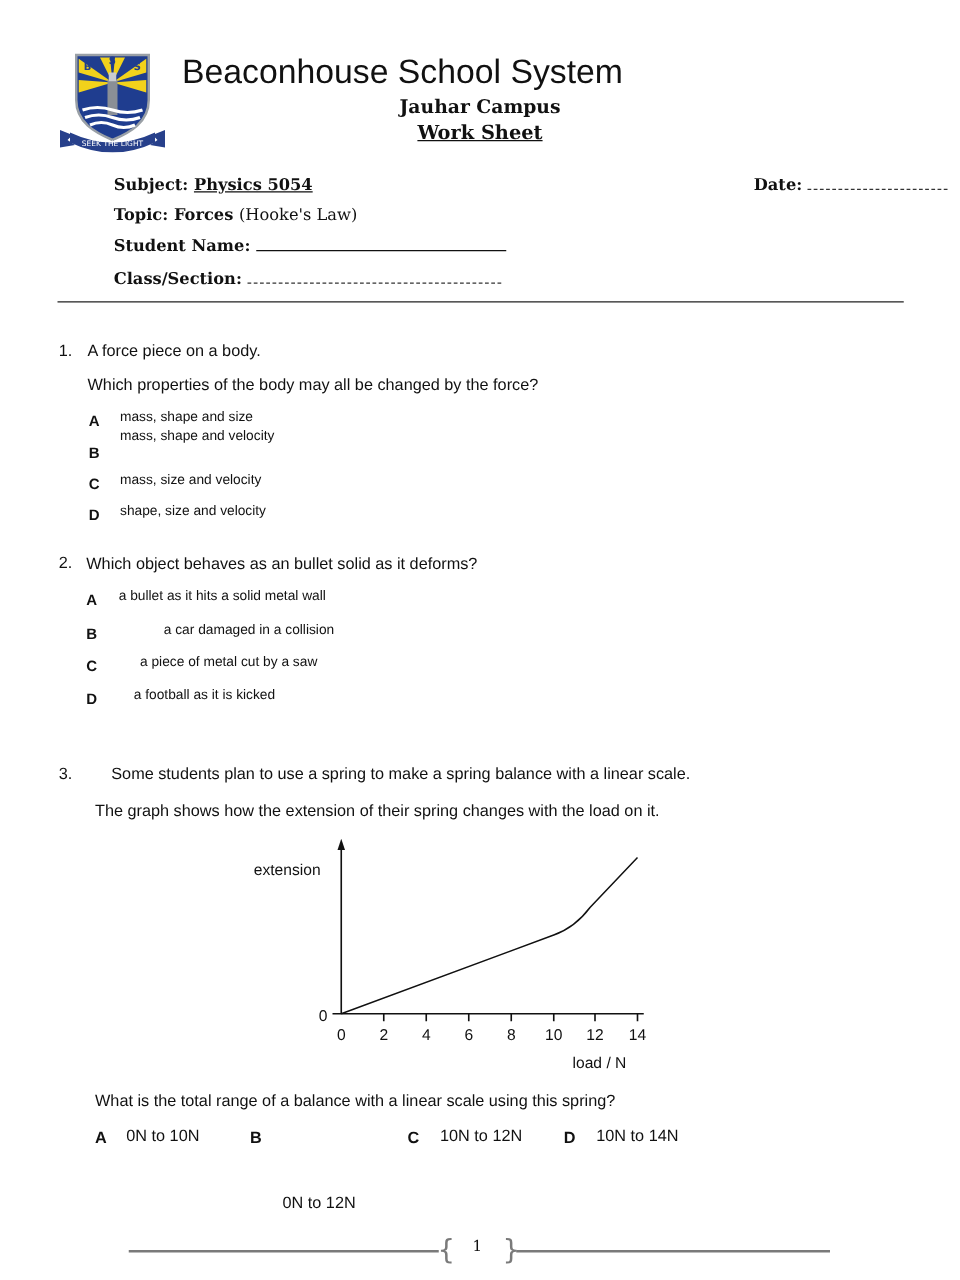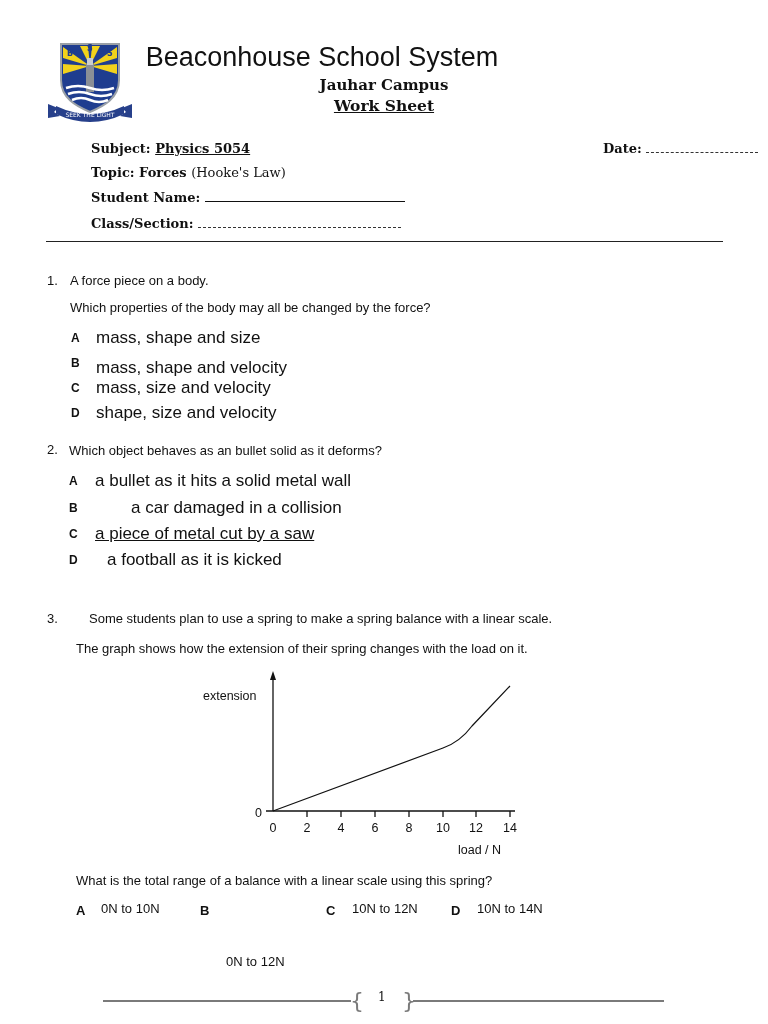--- a/index.html
+++ b/index.html
@@ -20,21 +20,21 @@
   .meta .val-u { text-decoration: underline; }
   .meta .norm { font-weight: normal; }
   .blank { display: inline-block; border-bottom: 1.5px solid #111; vertical-align: baseline; }
   .blank-dash { display: inline-block; border-bottom: 1px dashed #333; vertical-align: baseline; }
 
   .rule { left: 46px; width: 677px; top: 241px; height: 0; border-top: 1.3px solid #222; }
 
   .q { font-size: 13px; }
   .qnum { font-size: 13px; }
   .opt-letter { font-weight: bold; font-size: 12px; }
-  .opt-text { font-size: 17px; }
+  .opt-text { font-size: 11px; }
 
   .footer-line { height: 0; border-top: 2px solid #7a7a7a; top: 1000px; }
   .brace { top: 988px; font-size: 22px; color: #7a7a7a; font-family: "DejaVu Sans", sans-serif; }
   .page-num { top: 990px; font-size: 12px; left: 378px; }
 </style>
 </head>
 <body>
 
 <div class="abs logo">
   <svg width="92" height="82" viewBox="0 0 92 82">
@@ -100,21 +100,21 @@
 <div class="abs q sans" style="left:70px; top:300px;">Which properties of the body may all be changed by the force?</div>
 
 <div class="abs sans" style="left:71px; top:328px;">
   <span class="opt-letter">A</span>
 </div>
 <div class="abs opt-text sans" style="left:96px; top:328px;">mass, shape and size</div>
 
 <div class="abs sans" style="left:71px; top:353px;">
   <span class="opt-letter">B</span>
 </div>
-<div class="abs opt-text sans" style="left:96px; top:358px;">mass, shape and velocity</div>
+<div class="abs opt-text sans" style="left:96px; top:343px;">mass, shape and velocity</div>
 
 <div class="abs sans" style="left:71px; top:378px;">
   <span class="opt-letter">C</span>
 </div>
 <div class="abs opt-text sans" style="left:96px; top:378px;">mass, size and velocity</div>
 
 <div class="abs sans" style="left:71px; top:403px;">
   <span class="opt-letter">D</span>
 </div>
 <div class="abs opt-text sans" style="left:96px; top:403px;">shape, size and velocity</div>
@@ -128,21 +128,21 @@
 <div class="abs opt-text sans" style="left:95px; top:471px;">a bullet as it hits a solid metal wall</div>
 
 <div class="abs sans" style="left:69px; top:498px;">
   <span class="opt-letter">B</span>
 </div>
 <div class="abs opt-text sans" style="left:95px; top:498px;margin-left:36px;">a car damaged in a collision</div>
 
 <div class="abs sans" style="left:69px; top:524px;">
   <span class="opt-letter">C</span>
 </div>
-<div class="abs opt-text sans" style="left:95px; top:524px;text-decoration:underline;">a piece of metal cut by a saw</div>
+<div class="abs opt-text sans" style="left:112px; top:524px;">a piece of metal cut by a saw</div>
 
 <div class="abs sans" style="left:69px; top:550px;">
   <span class="opt-letter">D</span>
 </div>
 <div class="abs opt-text sans" style="left:95px; top:550px;margin-left:12px;">a football as it is kicked</div>
 
 <div class="abs qnum sans" style="left:47px; top:611px;">3.</div>
 <div class="abs q sans" style="left:89px; top:611px;">Some students plan to use a spring to make a spring balance with a linear scale.</div>
 <div class="abs q sans" style="left:76px; top:641px;">The graph shows how the extension of their spring changes with the load on it.</div>
 

